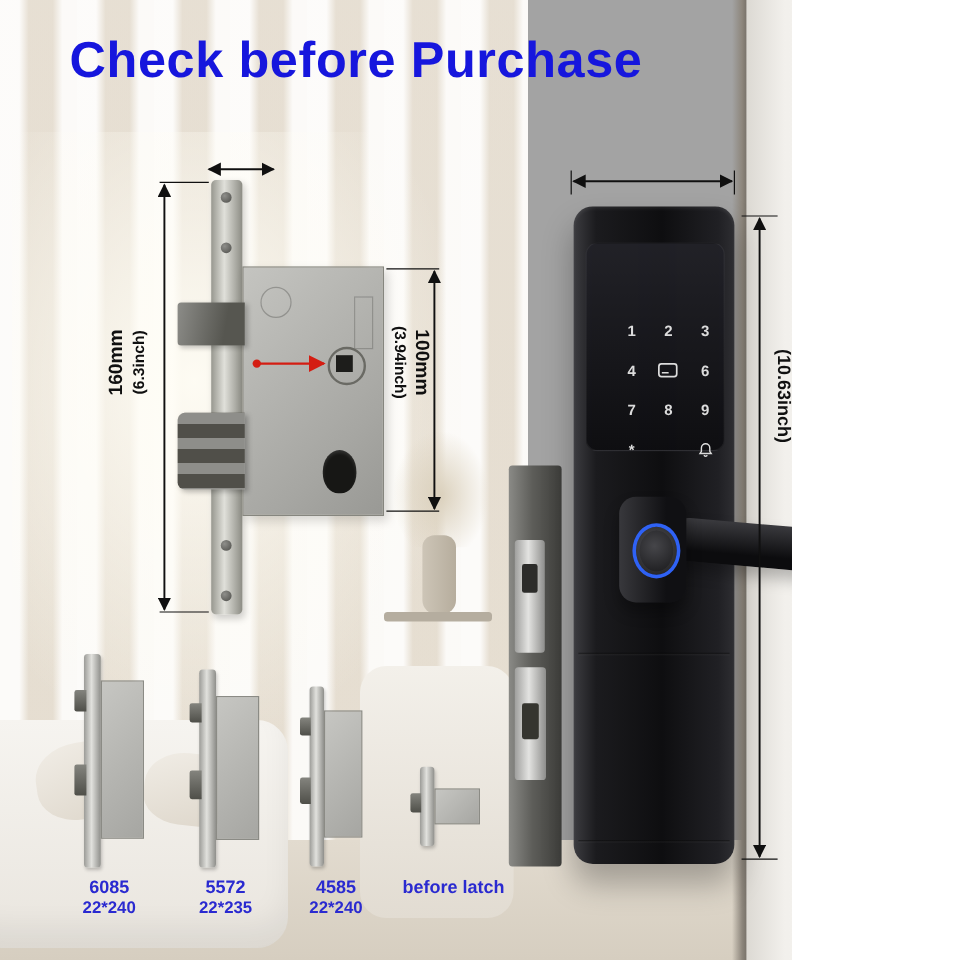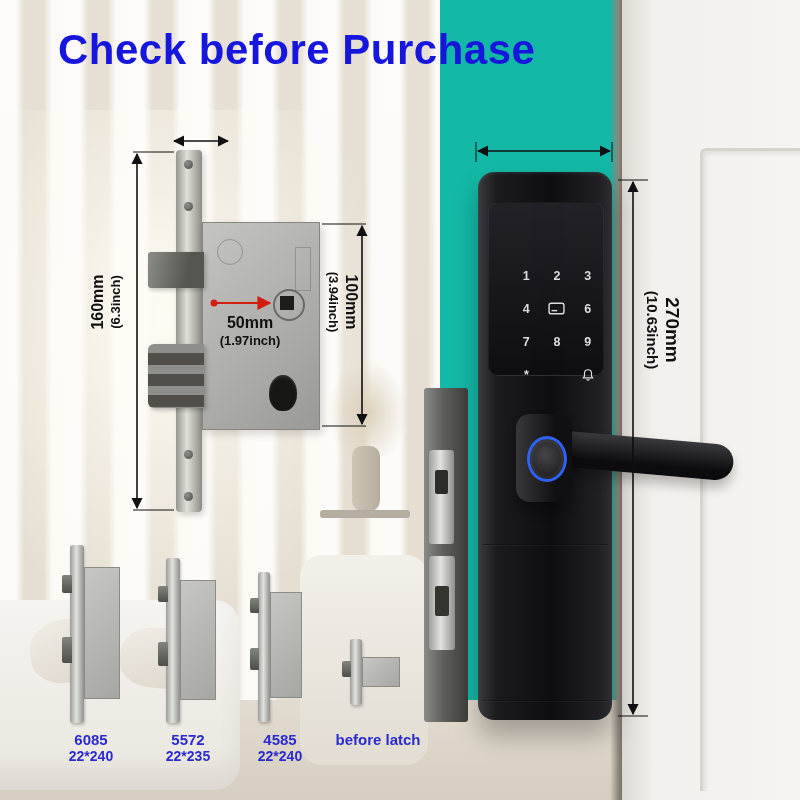--- a/index.html
+++ b/index.html
@@ -1,16 +1,16 @@
 <!DOCTYPE html>
 <html><head>
 <meta charset="utf-8">
 <style>
   html,body{margin:0;padding:0;}
-  .stage{position:relative;width:800px;height:800px;overflow:hidden;background:#14b8a6;
+  .stage{position:relative;width:660px;height:800px;overflow:hidden;background:#a3a3a3;
          font-family:"Liberation Sans","DejaVu Sans",sans-serif;}
   .abs{position:absolute;}
 
   
   .curtains{left:0;top:0;width:440px;height:790px;
     background:
       repeating-linear-gradient(90deg, rgba(255,255,255,.85) 0 16px, rgba(224,216,203,.55) 24px 44px, rgba(255,255,255,.8) 52px 64px),
       linear-gradient(180deg,#efe8dd,#ece4d7);}
   .window-glow{left:10px;top:110px;width:380px;height:520px;
     background:radial-gradient(ellipse at 40% 40%, rgba(255,253,245,.95), rgba(255,253,245,0) 70%);}
@@ -204,24 +204,20 @@
     <g>
       <circle cx="214" cy="303" r="3.5" fill="#d41d12"></circle>
       <line x1="214" y1="303" x2="270" y2="303" stroke="#d41d12" stroke-width="2" marker-end="url(#ahr)"></line>
     </g>
   </svg>
 
   <div class="dim rot-l" style="left:46px;top:285px;width:120px;height:34px;">
     <div class="big">160mm</div>
     <div class="small">(6.3inch)</div>
   </div>
-  <div class="dim" style="left:196px;top:314px;width:108px;">
-    <div class="big">50mm</div>
-    <div class="small">(1.97inch)</div>
-  </div>
   <div class="dim rot-r" style="left:283px;top:285px;width:120px;height:34px;">
     <div class="big">100mm</div>
     <div class="small">(3.94inch)</div>
   </div>
   <div class="dim lg rot-r" style="left:593px;top:310px;width:140px;height:40px;">
     <div class="big">270mm</div>
     <div class="small">(10.63inch)</div>
   </div>
 
   <div class="thumb" style="left:62px;top:545px;width:60px;height:180px;">

